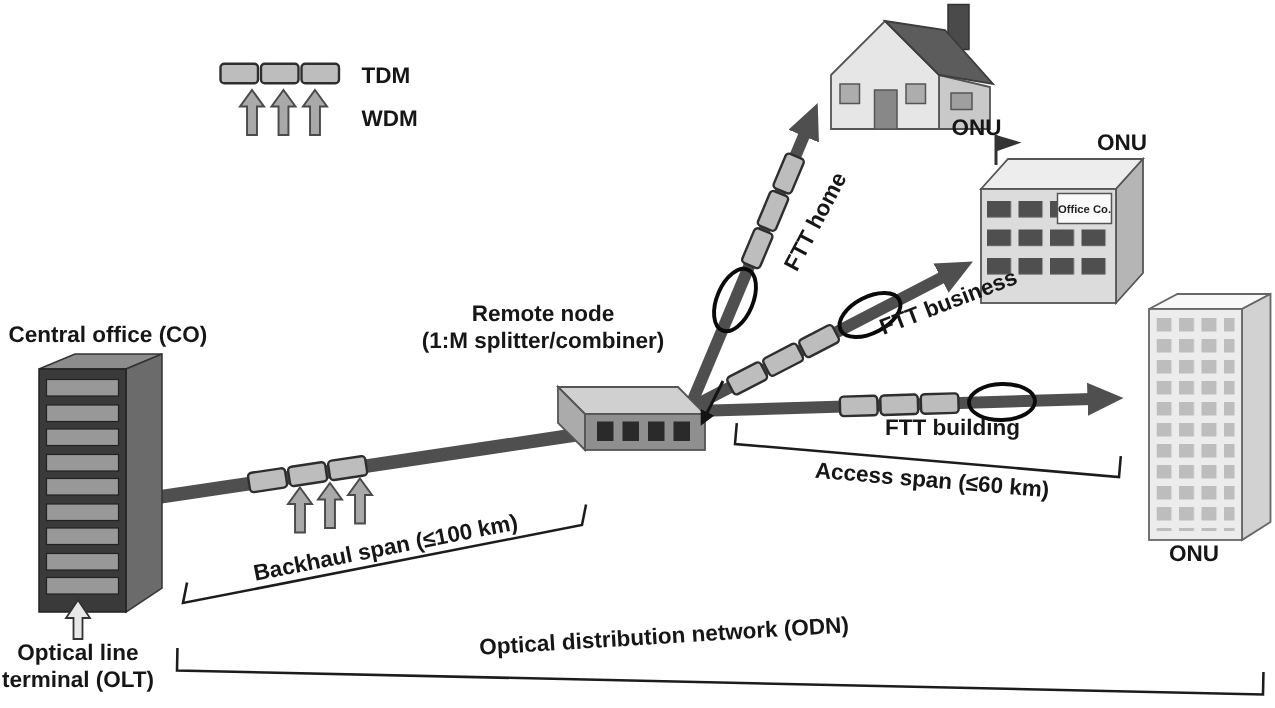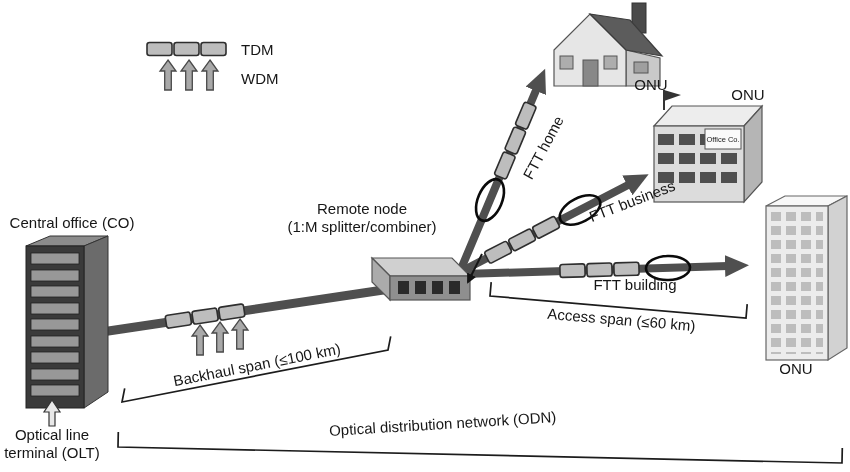--- a/index.html
+++ b/index.html
@@ -1,18 +1,18 @@
 <!DOCTYPE html>
 <html><head>
 <meta charset="utf-8">
 <style>
   html,body { margin:0; padding:0; background:#ffffff; }
   #stage {
     position:relative; width:850px; height:472px; background:#ffffff;
-    font-family:"Liberation Sans", sans-serif; overflow:hidden;
+    font-family:"Liberation Sans", sans-serif; overflow:hidden;font-weight:bold;
   }
   svg text {
     font-family:"Liberation Sans", sans-serif;
     fill:#161616; font-size:15px;
   }
   svg text.small { font-size:7.5px; fill:#222; }
 </style>
 </head>
 <body>
 

